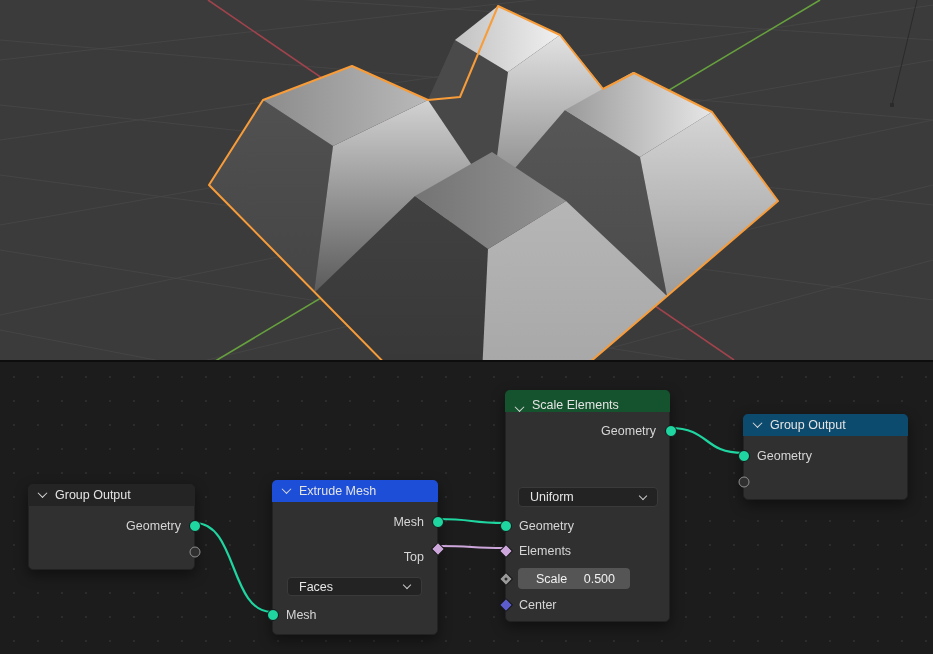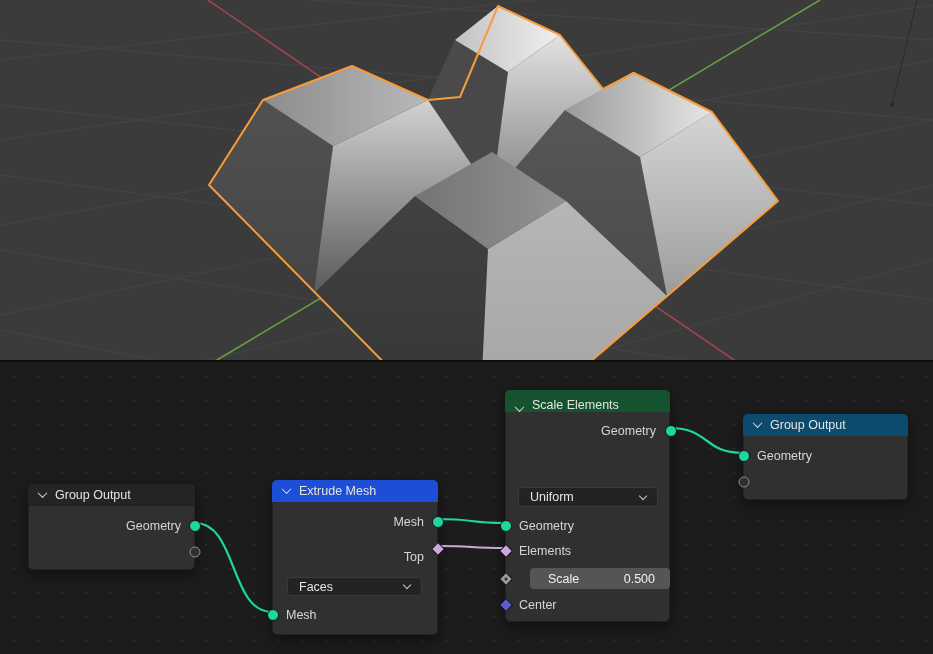--- a/index.html
+++ b/index.html
@@ -189,21 +189,21 @@
         <span class="chev"></span>
         <span>Scale Elements</span>
       </div>
       <div class="row r" style="top:32px">Geometry</div>
       <div class="dd" style="left:12px;top:96px;width:140px;height:20px">
         <span>Uniform</span>
         <span class="chev2"></span>
       </div>
       <div class="row l" style="top:127px">Geometry</div>
       <div class="row l" style="top:152px">Elements</div>
-      <div class="slider" style="left:24px;top:177px;width:140px;height:21px">
+      <div class="slider" style="left:12px;top:177px;width:112px;height:21px">
         <span class="lab">Scale</span>
         <span class="val">0.500</span>
       </div>
       <div class="row l" style="top:206px">Center</div>
       <span class="sock" style="left: 165px; top: 40px; background-color: rgb(31, 213, 160);"></span>
       <span class="sock" style="left: 0px; top: 135px; background-color: rgb(31, 213, 160);"></span>
       <span class="sock diamond" style="left: 0px; top: 160px; background-color: rgb(205, 167, 220);"></span>
       <span class="sock diamond" style="left: 0px; top: 188px; background-color: rgb(154, 154, 154);">
           <span class="dot"></span>
         </span>

